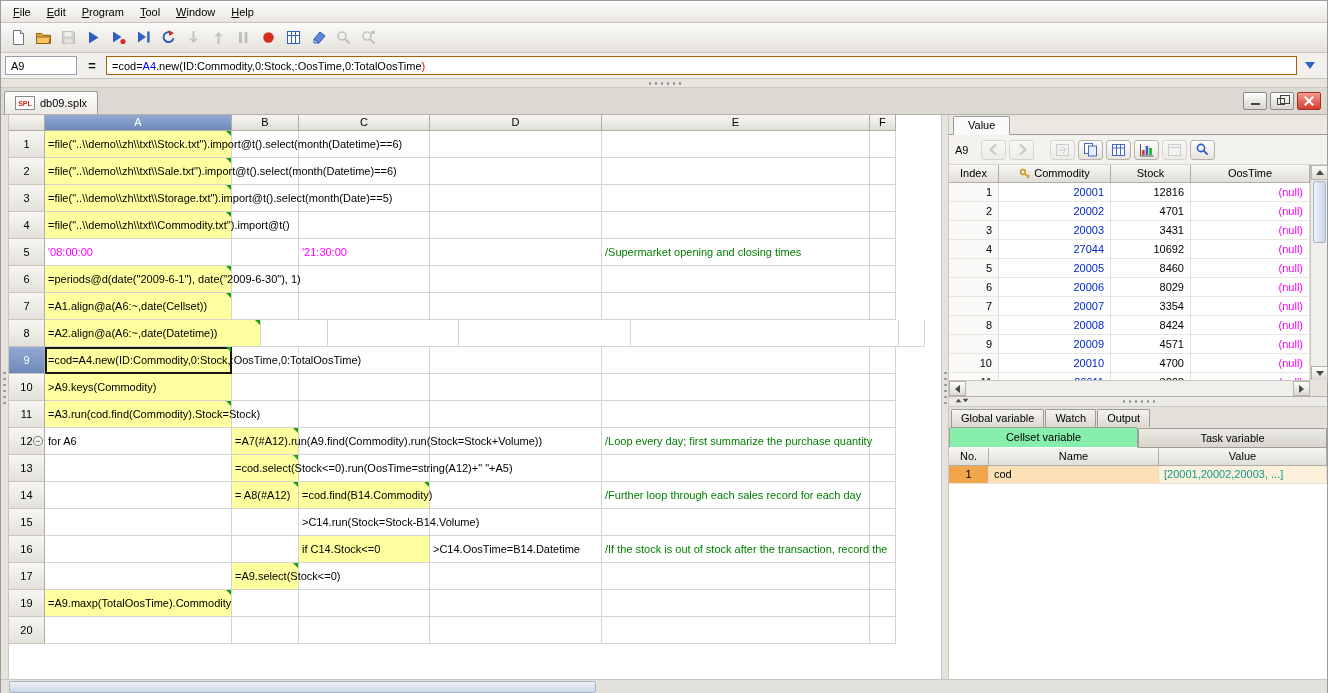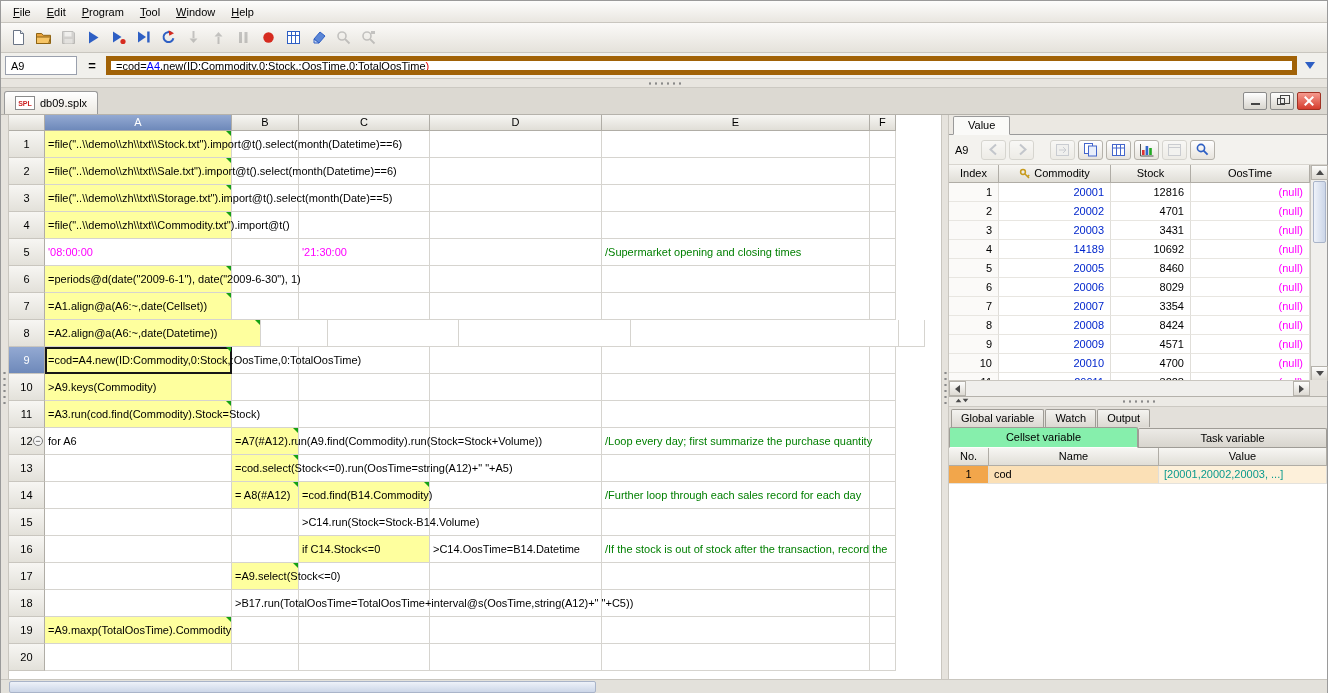--- a/index.html
+++ b/index.html
@@ -14,21 +14,21 @@
 
   
   #toolbar { height:30px; background:linear-gradient(#fbfaf8,#e5e2db); border-bottom:1px solid #c9c6bf; display:flex; align-items:center; gap:2px; padding-left:6px; }
   .tbico { width:23px; height:23px; display:flex; align-items:center; justify-content:center; border-radius:3px; }
   .tbico.dis { opacity:.38; filter:grayscale(1); }
 
   
   #formulabar { height:26px; background:#f1f0ec; border-bottom:1px solid #c9c6bf; display:flex; align-items:center; padding:0 4px; }
   .cellref { width:72px; height:19px; border:1px solid #9aa0ad; background:#fff; display:flex; align-items:center; padding-left:5px; margin-right:5px; }
   .eqbtn { width:20px; height:19px; display:flex; align-items:center; justify-content:center; font-weight:bold; font-size:13px; margin-right:4px; }
-  .fml { flex:1; height:19px; border:5px solid #a16207; background:#fff; display:flex; align-items:center; padding-left:5px; white-space:nowrap; overflow:hidden; }
+  .fml { flex:1; height:19px; border:1px solid #a16207; background:#fff; display:flex; align-items:center; padding-left:5px; white-space:nowrap; overflow:hidden; }
   .fml span { white-space:pre; }
   .dnarrow { width:0; height:0; border-left:5px solid transparent; border-right:5px solid transparent; border-top:7px solid #2e5fc4; margin:0 8px; }
 
   
   .hsplit { height:9px; background:#e8e5df; border-bottom:1px solid #ccc9c2; display:flex; align-items:center; justify-content:center; }
   .dots-h { width:34px; height:3px; background:radial-gradient(circle, #8a8a8a 1px, transparent 1.3px); background-size:6px 3px; background-repeat:repeat-x; }
   .dots-v { width:3px; height:34px; background:radial-gradient(circle, #8a8a8a 1px, transparent 1.3px); background-size:3px 6px; background-repeat:repeat-y; }
 
   
   #tabbar { height:27px; background:#dcd9d2; display:flex; align-items:flex-end; padding-left:3px; position:relative; border-bottom:1px solid #b5b2ab; }
@@ -487,31 +487,20 @@
             <div class="cell yellow" style="width: 67px;">
               <i class="tri"></i>
               <span class="ct">=A9.select(Stock&lt;=0)</span>
             </div>
             <div class="cell" style="width: 131px;"></div>
             <div class="cell" style="width: 172px;"></div>
             <div class="cell" style="width: 268px;"></div>
             <div class="cell" style="width: 26px;"></div>
           </div>
           <div class="grow">
-            <div class="rowhdr"><span>18</span></div>
-            <div class="cell" style="width: 187px;"></div>
-            <div class="cell" style="width: 67px;">
-              <span class="ct">&gt;B17.run(TotalOosTime=TotalOosTime+interval@s(OosTime,string(A12)+" "+C5))</span>
-            </div>
-            <div class="cell" style="width: 131px;"></div>
-            <div class="cell" style="width: 172px;"></div>
-            <div class="cell" style="width: 268px;"></div>
-            <div class="cell" style="width: 26px;"></div>
-          </div>
-          <div class="grow">
             <div class="rowhdr"><span>19</span></div>
             <div class="cell yellow" style="width: 187px; text-align: right;">
               <i class="tri"></i>
               <span class="ct">=A9.maxp(TotalOosTime).Commodity</span>
             </div>
             <div class="cell" style="width: 67px;"></div>
             <div class="cell" style="width: 131px;"></div>
             <div class="cell" style="width: 172px;"></div>
             <div class="cell" style="width: 268px;"></div>
             <div class="cell" style="width: 26px;"></div>
@@ -617,21 +606,21 @@
               <div class="vc nul">(null)</div>
             </div>
             <div class="vrow">
               <div class="vc idx">3</div>
               <div class="vc com">20003</div>
               <div class="vc stk">3431</div>
               <div class="vc nul">(null)</div>
             </div>
             <div class="vrow">
               <div class="vc idx">4</div>
-              <div class="vc com">14189</div>
+              <div class="vc com">27044</div>
               <div class="vc stk">10692</div>
               <div class="vc nul">(null)</div>
             </div>
             <div class="vrow">
               <div class="vc idx">5</div>
               <div class="vc com">20005</div>
               <div class="vc stk">8460</div>
               <div class="vc nul">(null)</div>
             </div>
             <div class="vrow">

